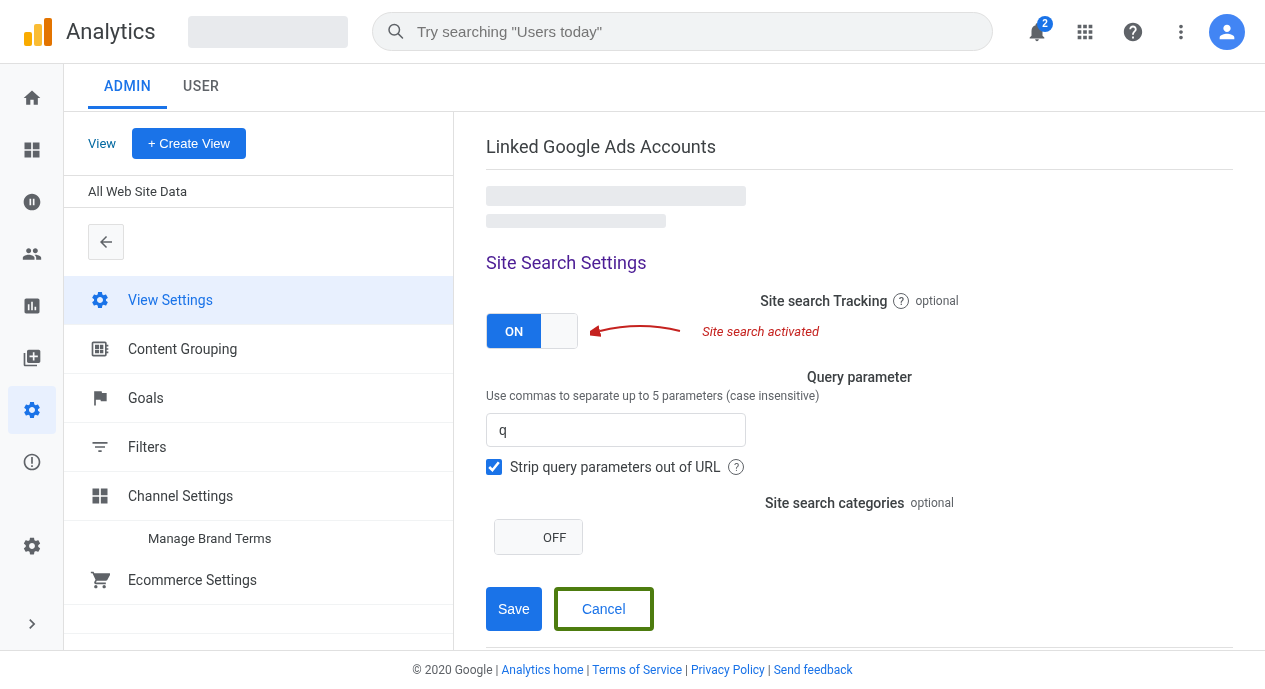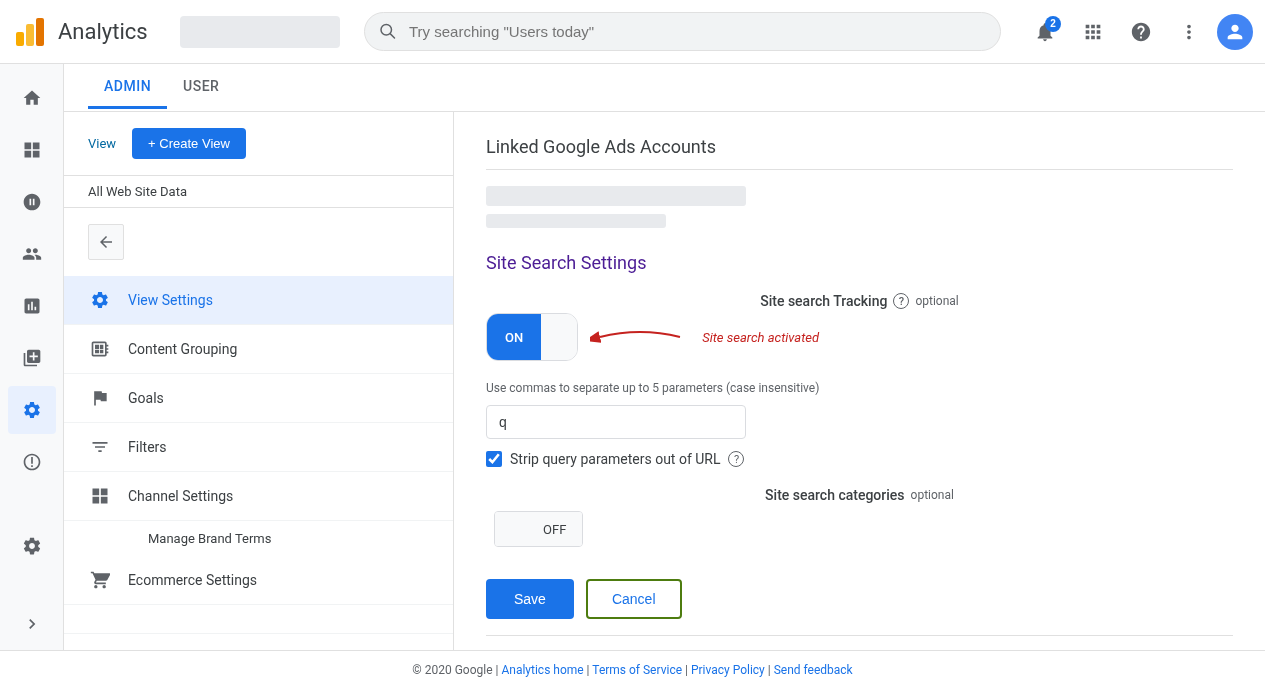--- a/index.html
+++ b/index.html
@@ -1,19 +1,19 @@
 <!DOCTYPE html>
 <html><head>
   <meta charset="utf-8">
   <style>
     * { box-sizing: border-box; margin: 0; padding: 0; }
     body { font-family: 'Google Sans', Roboto, Arial, sans-serif; font-size: 14px; color: #3c4043; background: #fff; height: 689px; width: 1265px; overflow: hidden; display: flex; flex-direction: column; }
 
     
-    .header { display: flex; align-items: center; height: 64px; padding: 0 12px; border-bottom: 1px solid #e0e0e0; background: #fff; flex-shrink: 0; }
+    .header { display: flex; align-items: center; height: 64px; padding: 0 20px; border-bottom: 1px solid #e0e0e0; background: #fff; flex-shrink: 0; }
     .header-logo { display: flex; align-items: center; gap: 10px; min-width: 160px; }
     .logo-icon { width: 36px; height: 36px; }
     .logo-text { font-size: 22px; color: #3c4043; font-weight: 400; }
     .header-account-blur { width: 160px; height: 32px; background: #e8eaed; border-radius: 4px; margin-left: 8px; }
     .search-bar { flex: 1; margin: 0 24px; position: relative; }
     .search-bar input { width: 100%; padding: 10px 16px 10px 44px; border: 1px solid #e0e0e0; border-radius: 24px; font-size: 15px; color: #3c4043; background: #f1f3f4; outline: none; }
     .search-icon-wrap { position: absolute; left: 14px; top: 50%; transform: translateY(-50%); color: #5f6368; }
     .header-actions { display: flex; align-items: center; gap: 8px; }
     .icon-btn { width: 40px; height: 40px; border-radius: 50%; border: none; background: transparent; cursor: pointer; display: flex; align-items: center; justify-content: center; color: #5f6368; font-size: 20px; position: relative; }
     .notif-badge { position: absolute; top: 4px; right: 4px; background: #1a73e8; color: #fff; border-radius: 50%; width: 16px; height: 16px; font-size: 10px; display: flex; align-items: center; justify-content: center; font-weight: bold; }
@@ -62,21 +62,21 @@
     .section-title { font-size: 18px; color: #3c4043; font-weight: 400; margin-bottom: 16px; padding-bottom: 12px; border-bottom: 1px solid #e0e0e0; }
     .linked-account-blur { width: 260px; height: 20px; background: #e8eaed; border-radius: 3px; margin: 8px 0; }
     .linked-account-blur2 { width: 180px; height: 14px; background: #e8eaed; border-radius: 3px; margin: 4px 0; }
 
     .settings-section { margin: 24px 0; padding-bottom: 16px; border-bottom: 1px solid #e0e0e0; }
     .settings-section-title { font-size: 18px; color: #4c1d95; font-weight: 400; margin-bottom: 20px; }
 
     .field-label { font-size: 14px; font-weight: 500; color: #3c4043; display: flex; align-items: center; gap: 6px; margin-bottom: 4px; justify-content: center; }
     .field-optional { font-size: 12px; color: #5f6368; font-weight: 400; }
     .help-icon { width: 16px; height: 16px; border-radius: 50%; border: 1px solid #5f6368; display: inline-flex; align-items: center; justify-content: center; font-size: 11px; color: #5f6368; cursor: pointer; }
-    .toggle-switch { display: flex; border: 1px solid #dadce0; border-radius: 12px; overflow: hidden; height: 48px; }
+    .toggle-switch { display: flex; border: 1px solid #dadce0; border-radius: 4px; overflow: hidden; height: 36px; }
     .toggle-on { background: #1a73e8; color: #fff; padding: 0 18px; font-size: 13px; font-weight: 500; display: flex; align-items: center; cursor: pointer; }
     .toggle-off { background: #f8f9fa; color: #3c4043; padding: 0 18px; font-size: 13px; display: flex; align-items: center; cursor: pointer; }
 
     
     .annotation-wrap { display: flex; align-items: center; gap: 12px; }
     .arrow-svg { color: #c5221f; }
 
     .annotation-text { color: #c5221f; font-size: 13px; font-style: italic; }
 
     
@@ -88,22 +88,22 @@
     .checkbox-row input[type="checkbox"] { width: 16px; height: 16px; accent-color: #1a73e8; }
 
     
     .categories-section { margin: 20px 8px; }
     .categories-toggle { display: flex; align-items: center; gap: 12px; margin-top: 8px; }
     .toggle-switch2 { display: flex; border: 1px solid #dadce0; border-radius: 4px; overflow: hidden; height: 36px; }
     .toggle-off2 { background: #f8f9fa; color: #3c4043; padding: 0 16px; font-size: 13px; display: flex; align-items: center; }
 
     
     .action-buttons { display: flex; gap: 12px; margin-top: 32px; }
-    .btn-save { background: #1a73e8; color: #fff; border: none; padding: 10px 28px; border-radius: 4px; font-size: 14px; cursor: pointer; font-weight: 500; }
-    .btn-cancel { background: #fff; color: #1a73e8; border: 2px solid #4d7c0f; padding: 10px 24px; border-radius: 4px; font-size: 14px; cursor: pointer; font-weight: 500; }
+    .btn-save { background: #1a73e8; color: #fff; border: none; padding: 10px 12px; border-radius: 4px; font-size: 14px; cursor: pointer; font-weight: 500; }
+    .btn-cancel { background: #fff; color: #1a73e8; border: 4px solid #4d7c0f; padding: 10px 24px; border-radius: 4px; font-size: 14px; cursor: pointer; font-weight: 500; }
 
     
     .footer { text-align: center; padding: 12px; font-size: 12px; color: #5f6368; border-top: 1px solid #e0e0e0; background: #fff; flex-shrink: 0; }
     .footer a { color: #1a73e8; text-decoration: none; }
   </style>
 </head>
 <body>
 
 <div class="header">
   <div class="header-logo">
@@ -327,20 +327,21 @@
                     <polygon points="0 0, 8 3, 0 6" fill="#c5221f"></polygon>
                   </marker>
                 </defs>
                 <path d="M 90 15 Q 50 5 10 15" stroke="#c5221f" stroke-width="2" fill="none" marker-end="url(#arrowhead)"></path>
               </svg>
               <span class="annotation-text">Site search activated</span>
             </div>
           </div>
 
           <div class="query-section">
+            <div class="field-label">Query parameter</div>
             <div class="field-desc">Use commas to separate up to 5 parameters (case insensitive)</div>
             <input class="text-input" type="text" value="q" style="">
             <div class="checkbox-row">
               <input type="checkbox" checked="" style="">
               <span>Strip query parameters out of URL</span>
               <span class="help-icon">?</span>
             </div>
           </div>
 
           <div class="categories-section">

